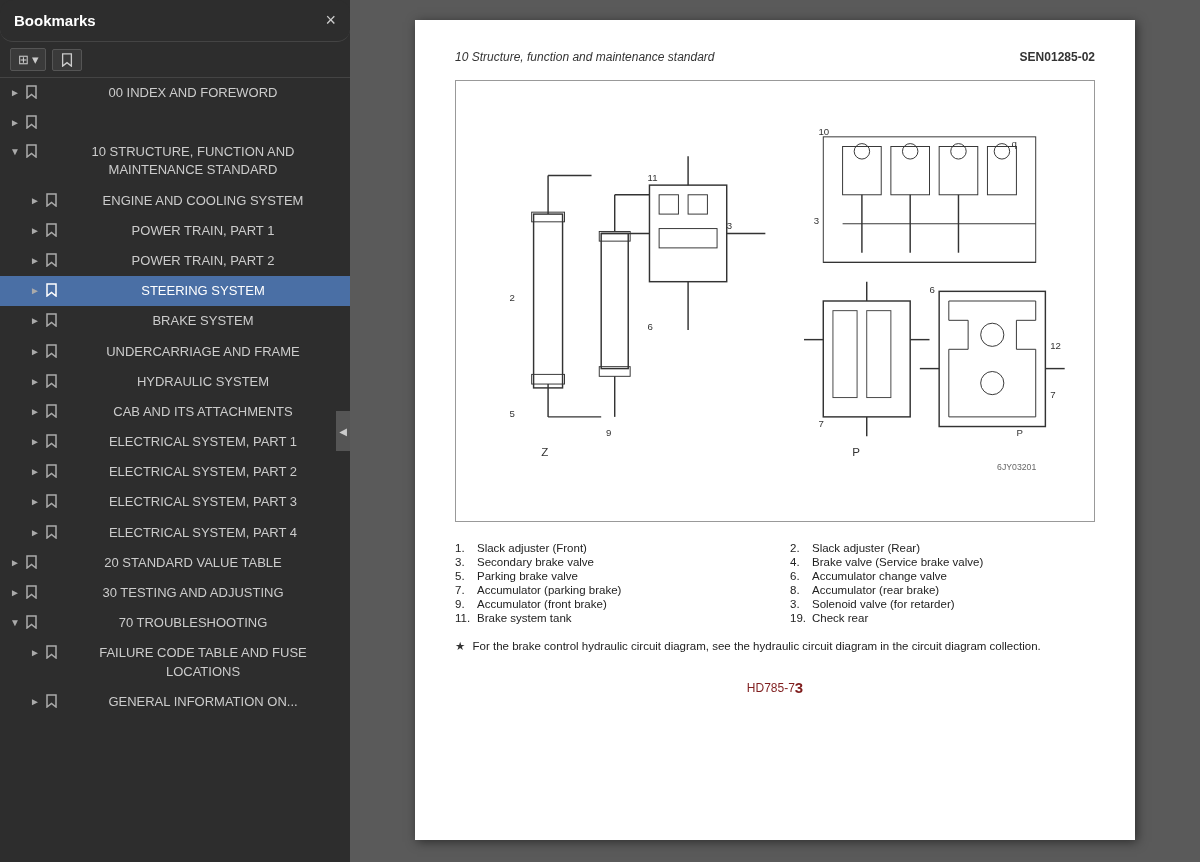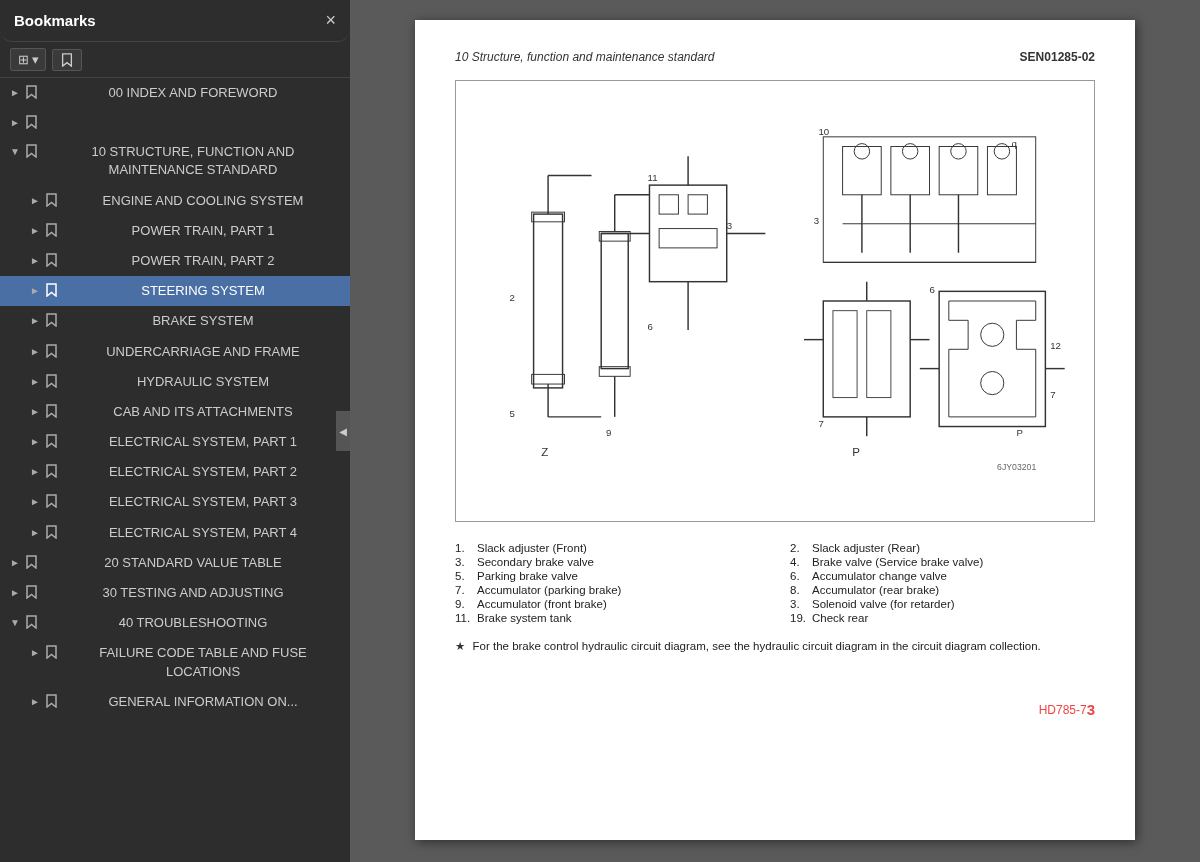--- a/index.html
+++ b/index.html
@@ -228,33 +228,33 @@
 
     .doc-legend-num {
       min-width: 18px;
       color: #222;
     }
 
     .doc-note {
       font-size: 11.5px;
       color: #222;
       line-height: 1.5;
-      margin-bottom: 36px;
+      margin-bottom: 14px;
     }
 
     .doc-note .star { color: #333; margin-right: 4px; }
 
     .doc-footer {
       display: flex;
-      justify-content: flex-end;
+      justify-content: center;
       align-items: center;
       margin-top: auto;
       padding-top: 10px;
       font-size: 12px;
-      color: #ef4444;
+      color: #7f1d1d;
     }
 
     .doc-page-num {
       font-size: 15px;
       font-weight: bold;
     }
   </style>
 </head>
 <body>
 
@@ -430,21 +430,21 @@
         </span>
         <span class="label">30 TESTING AND ADJUSTING</span>
       </div>
       <div class="tree-item level-0 ">
         <span class="arrow" style="color: rgb(170, 170, 170);">▼</span>
         <span class="bookmark-icon">
           <svg class="bookmark-svg" viewBox="0 0 11 14" fill="none" stroke="#aaa" stroke-width="1.5">
             <path d="M1 1h9v12l-4.5-3.5L1 13V1z"></path>
           </svg>
         </span>
-        <span class="label">40 TROUBLESHOOTING</span>
+        <span class="label">70 TROUBLESHOOTING</span>
       </div>
       <div class="tree-item level-1 ">
         <span class="arrow" style="color: rgb(170, 170, 170);">►</span>
         <span class="bookmark-icon">
           <svg class="bookmark-svg" viewBox="0 0 11 14" fill="none" stroke="#aaa" stroke-width="1.5">
             <path d="M1 1h9v12l-4.5-3.5L1 13V1z"></path>
           </svg>
         </span>
         <span class="label">FAILURE CODE TABLE AND FUSE LOCATIONS</span>
       </div>

